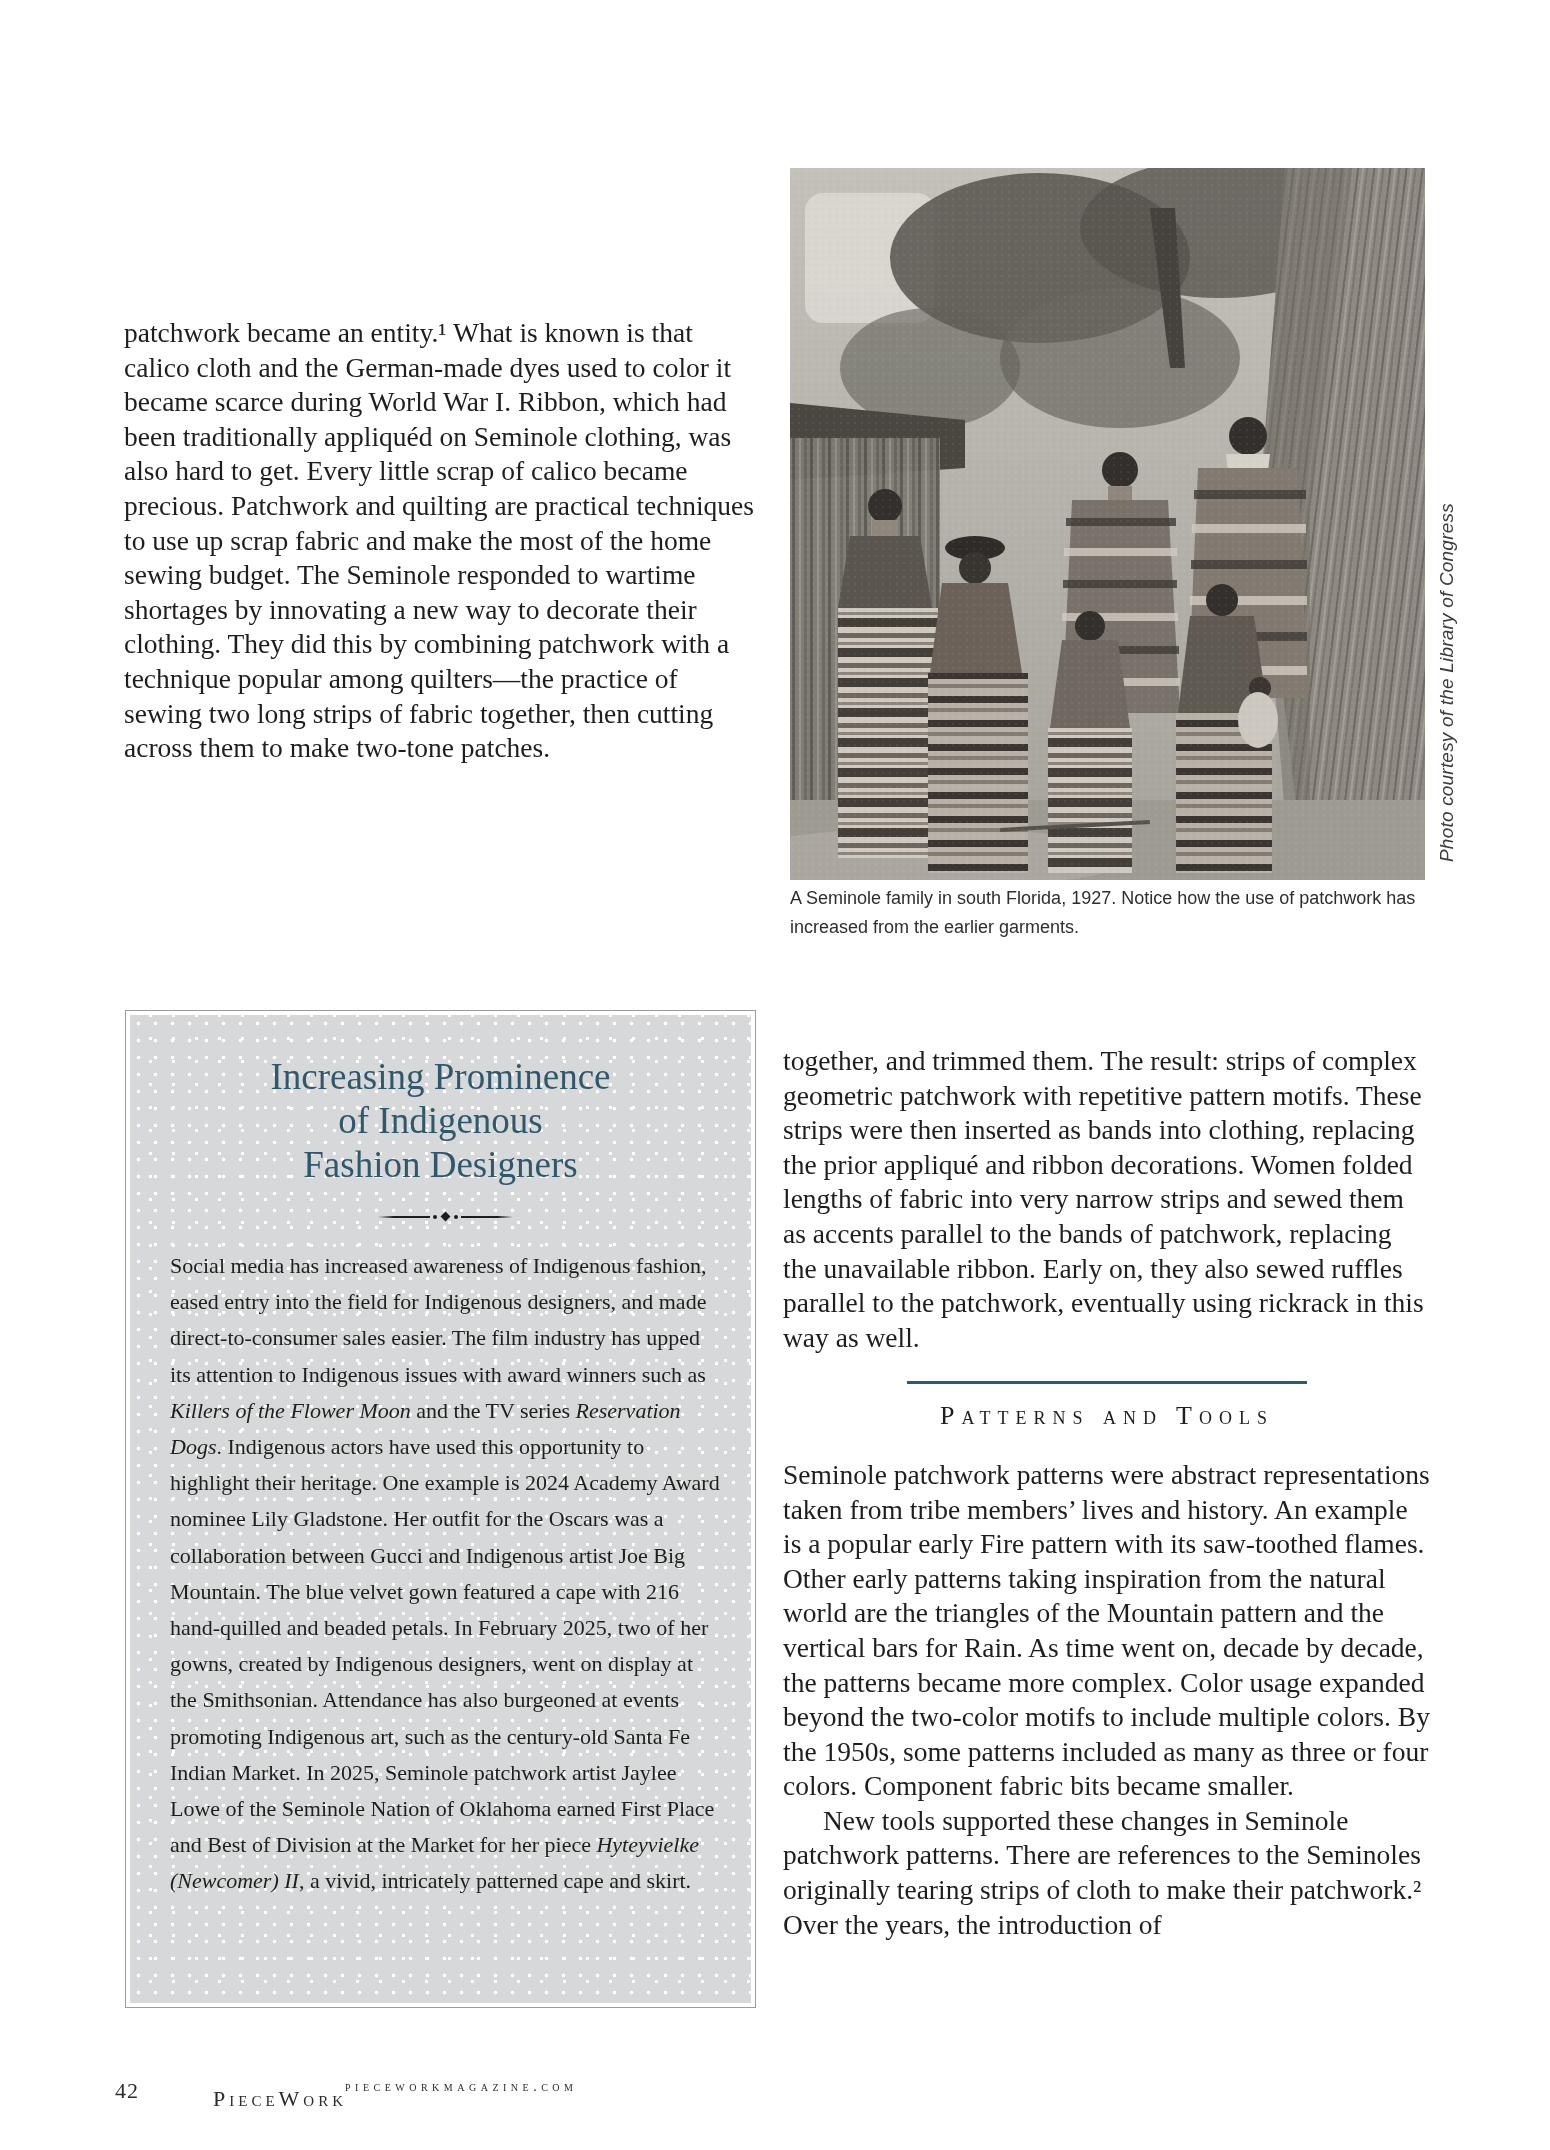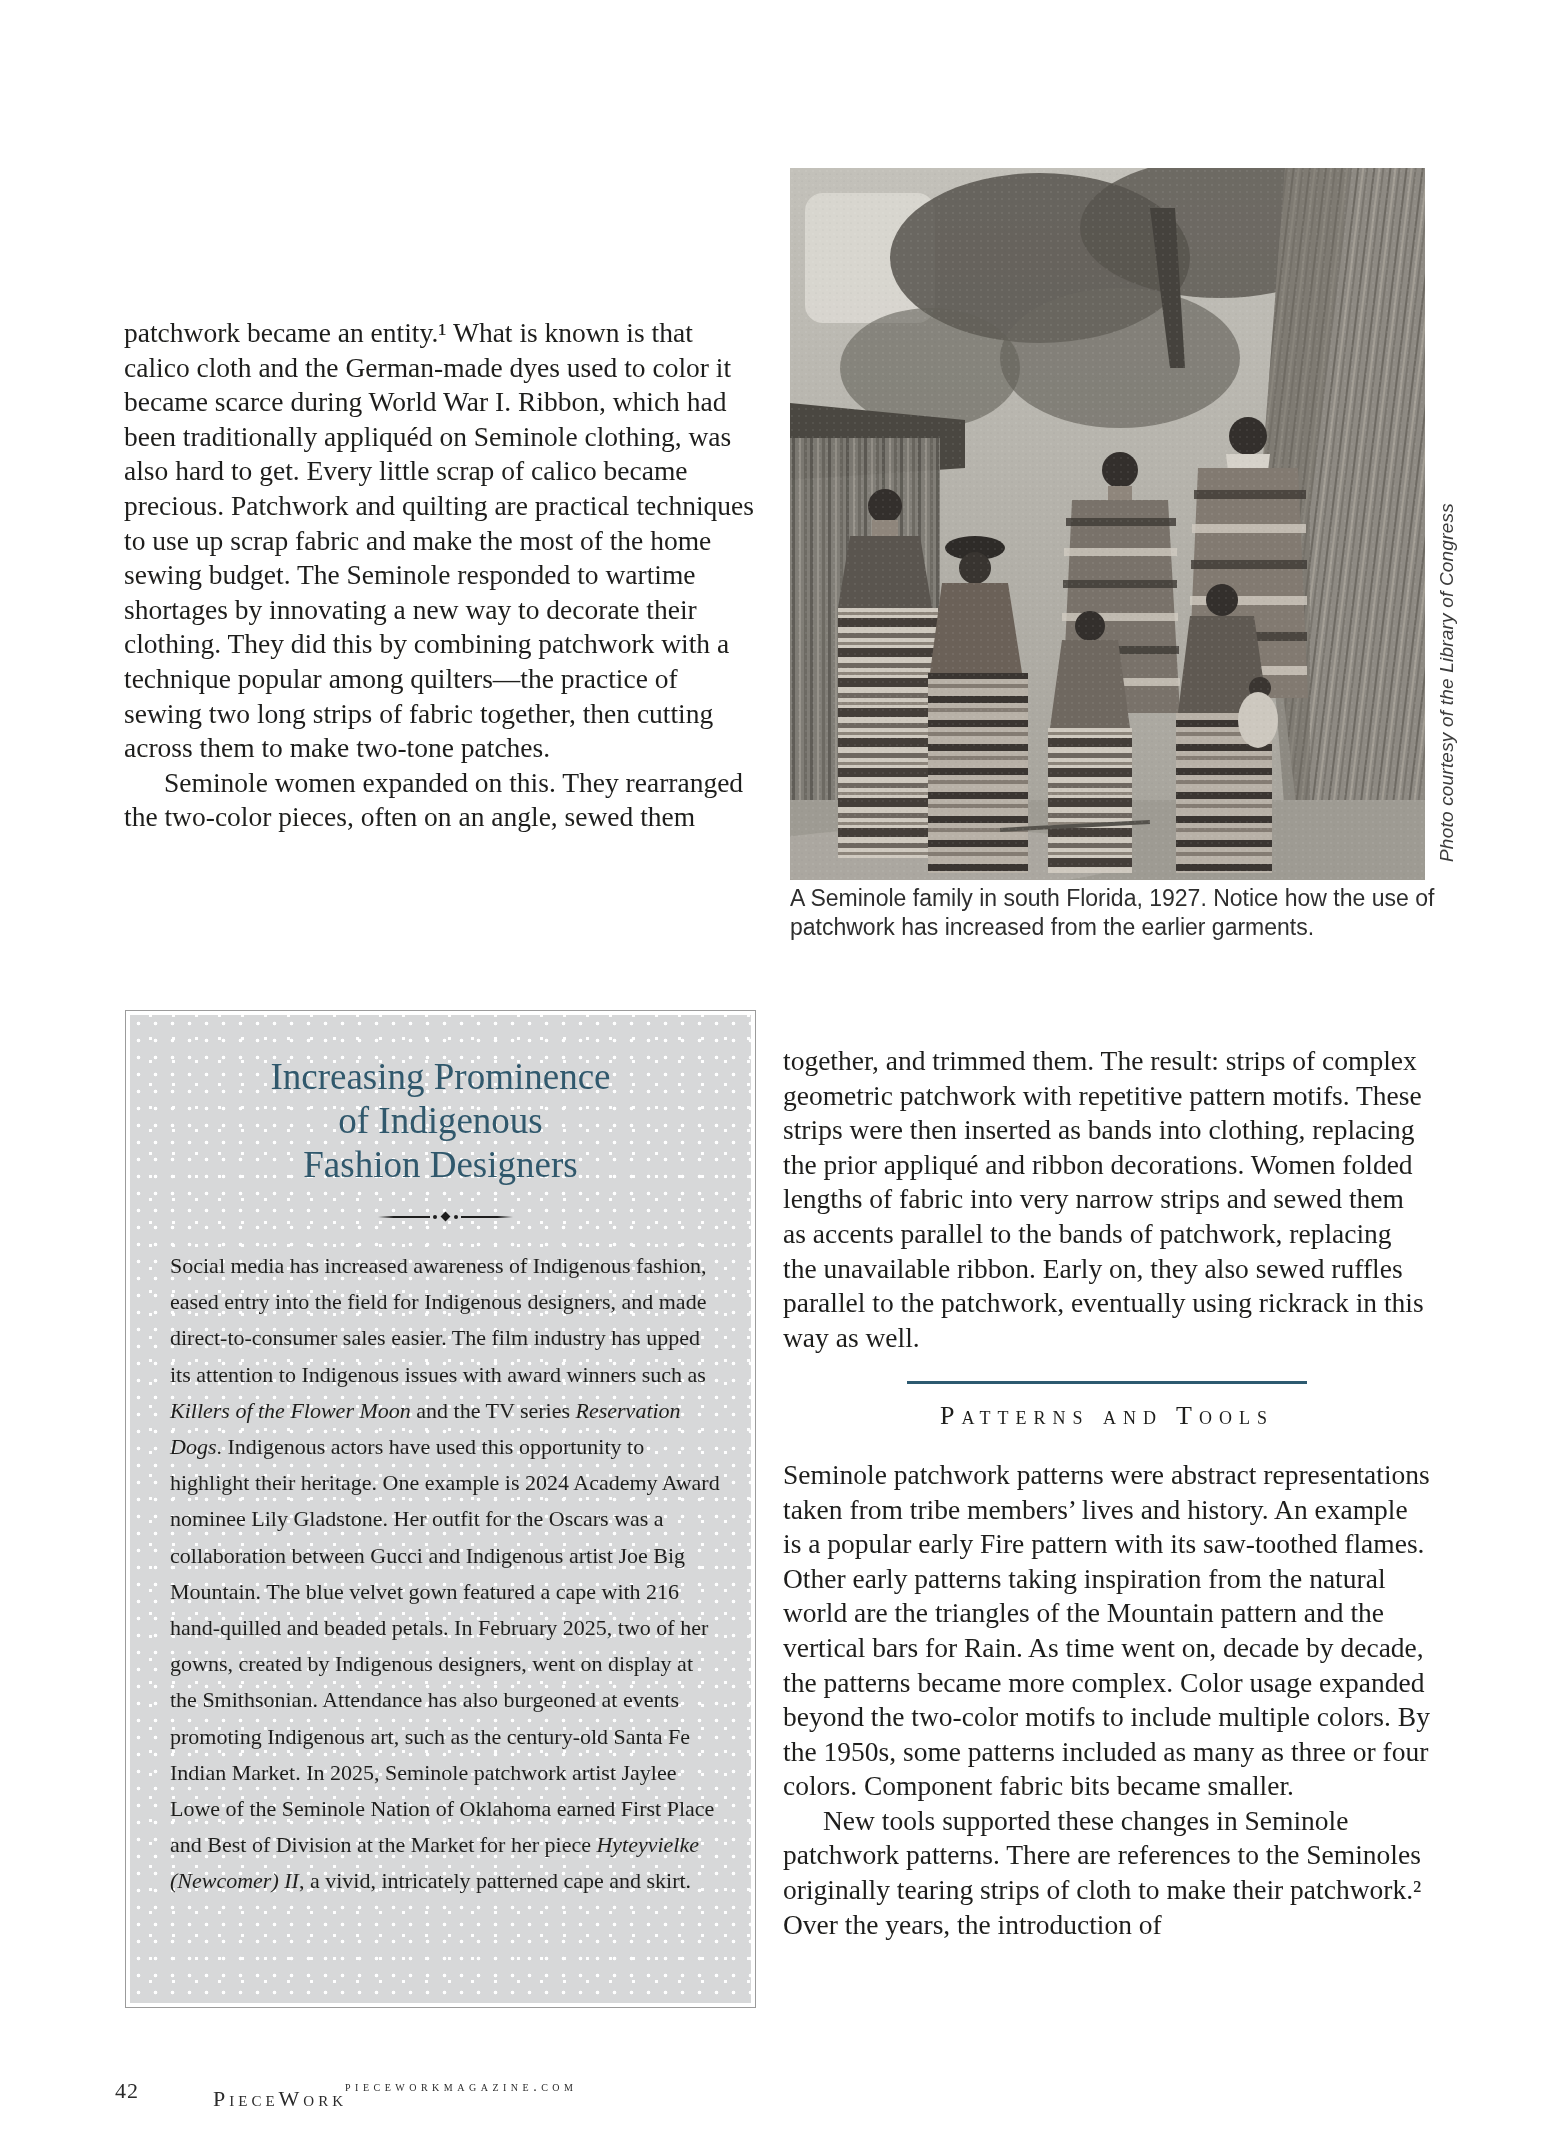--- a/index.html
+++ b/index.html
@@ -23,21 +23,21 @@
     left:1436px; top:862px;
     transform-origin:0 0; transform:rotate(-90deg);
     white-space:nowrap;
     font-family:"Liberation Sans", sans-serif;
     font-style:italic; font-size:19px; letter-spacing:0.2px; color:#3c3c3c;
   }
 
   #photo-caption {
     left:790px; top:884px; width:660px;
     font-family:"Liberation Sans", sans-serif;
-    font-size:23px; line-height:29px; color:#2e2e2e; letter-spacing:0px;
+    font-size:18px; line-height:29px; color:#2e2e2e; letter-spacing:0px;
   }
 
   
   #sidebar {
     left:125px; top:1010px; width:631px; height:998px;
     border:1px solid #9b9b9b; background:#ffffff; padding:4px;
   }
   #sidebar .dotted {
     width:100%; height:100%;
     background-color:#d7d8d9;
@@ -76,21 +76,20 @@
   #footer .mag   { position:absolute; left:213px; top:8px; font-variant:small-caps; letter-spacing:4px; }
   #footer .site  { position:absolute; left:345px; top:1px; font-variant:small-caps; letter-spacing:4.5px; font-size:14px; }
 
   em { font-style:italic; }
 </style>
 </head>
 <body>
 
 <div id="left-col" class="abs body-col">
   <p>patchwork became an entity.¹ What is known is that calico cloth and the German-made dyes used to color it became scarce during World War I. Ribbon, which had been traditionally appliquéd on Seminole clothing, was also hard to get. Every little scrap of calico became precious. Patchwork and quilting are practical techniques to use up scrap fabric and make the most of the home sewing budget. The Seminole responded to wartime shortages by innovating a new way to decorate their clothing. They did this by combining patchwork with a technique popular among quilters—the practice of sewing two long strips of fabric together, then cutting across them to make two-tone patches.</p>
-  <p class="indent">Seminole women expanded on this. They rearranged the two-color pieces, often on an angle, sewed them</p>
 </div>
 
 <div id="photo" class="abs">
   <svg width="635" height="712" viewBox="0 0 635 712">
     <defs>
       <linearGradient id="bgGrad" x1="0" y1="0" x2="0" y2="1">
         <stop offset="0" stop-color="#c3c1ba"></stop>
           <stop offset="1" stop-color="#a5a29a"></stop>
       </linearGradient>
       <pattern id="fence" patternUnits="userSpaceOnUse" width="18" height="60">

